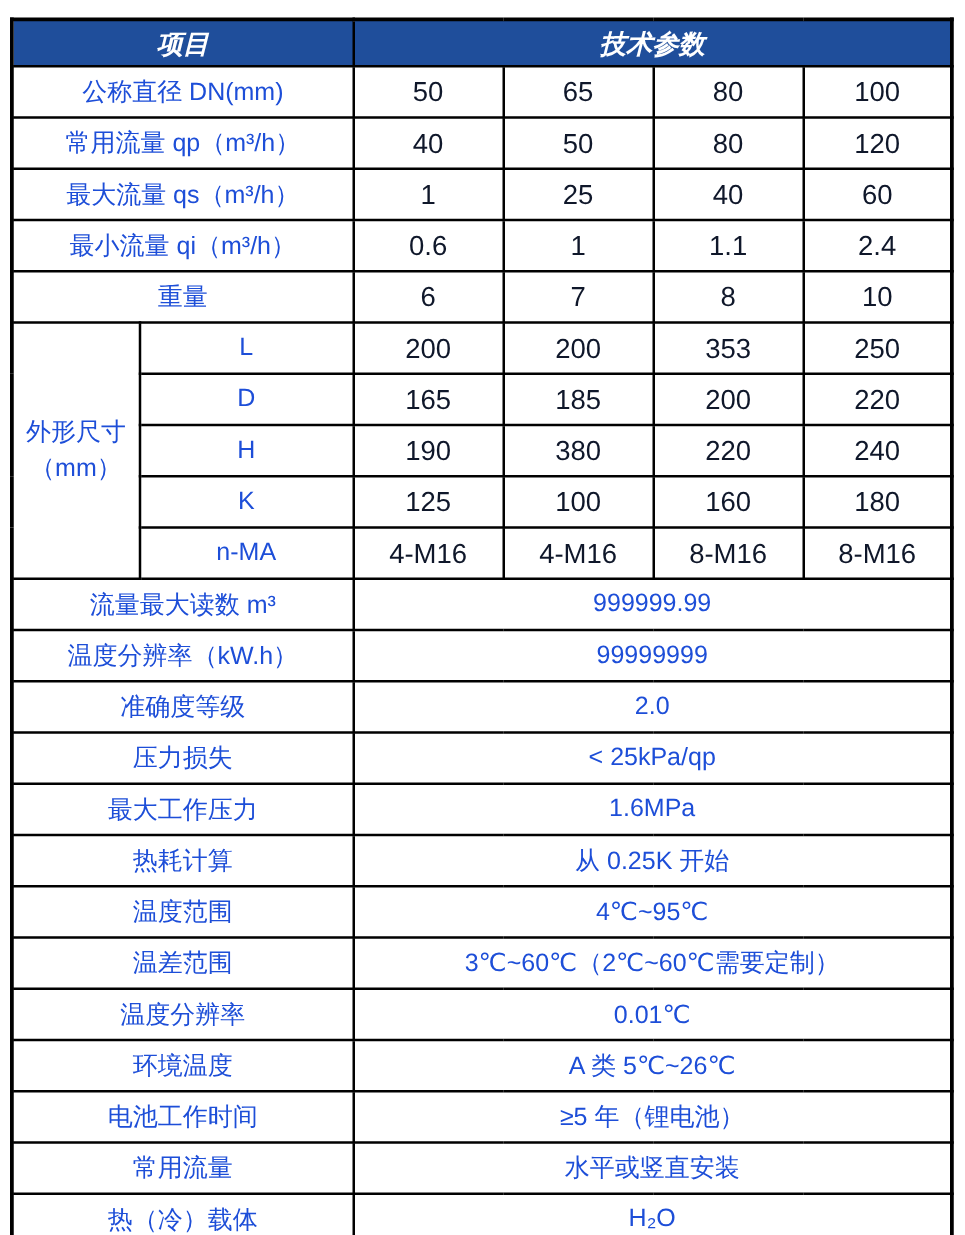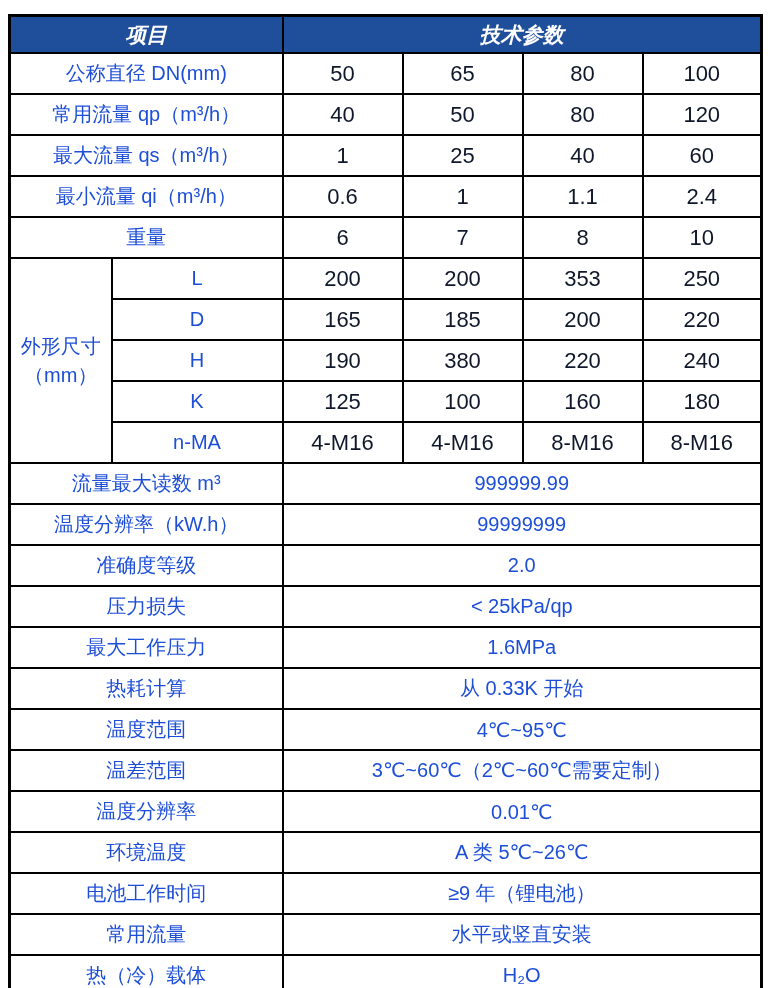--- a/index.html
+++ b/index.html
@@ -159,41 +159,41 @@
         <tr>
           <td class="label" colspan="2">压力损失</td>
           <td class="value" colspan="4">&lt; 25kPa/qp</td>
         </tr>
         <tr>
           <td class="label" colspan="2">最大工作压力</td>
           <td class="value" colspan="4">1.6MPa</td>
         </tr>
         <tr>
           <td class="label" colspan="2">热耗计算</td>
-          <td class="value" colspan="4">从 0.33K 开始</td>
+          <td class="value" colspan="4">从 0.25K 开始</td>
         </tr>
         <tr>
           <td class="label" colspan="2">温度范围</td>
           <td class="value" colspan="4">4℃~95℃</td>
         </tr>
         <tr>
           <td class="label" colspan="2">温差范围</td>
           <td class="value" colspan="4">3℃~60℃（2℃~60℃需要定制）</td>
         </tr>
         <tr>
           <td class="label" colspan="2">温度分辨率</td>
           <td class="value" colspan="4">0.01℃</td>
         </tr>
         <tr>
           <td class="label" colspan="2">环境温度</td>
           <td class="value" colspan="4">A 类 5℃~26℃</td>
         </tr>
         <tr>
           <td class="label" colspan="2">电池工作时间</td>
-          <td class="value" colspan="4">≥9 年（锂电池）</td>
+          <td class="value" colspan="4">≥5 年（锂电池）</td>
         </tr>
         <tr>
           <td class="label" colspan="2">常用流量</td>
           <td class="value" colspan="4">水平或竖直安装</td>
         </tr>
         <tr>
           <td class="label" colspan="2">热（冷）载体</td>
           <td class="value" colspan="4">H₂O</td>
         </tr>
       </tbody>

